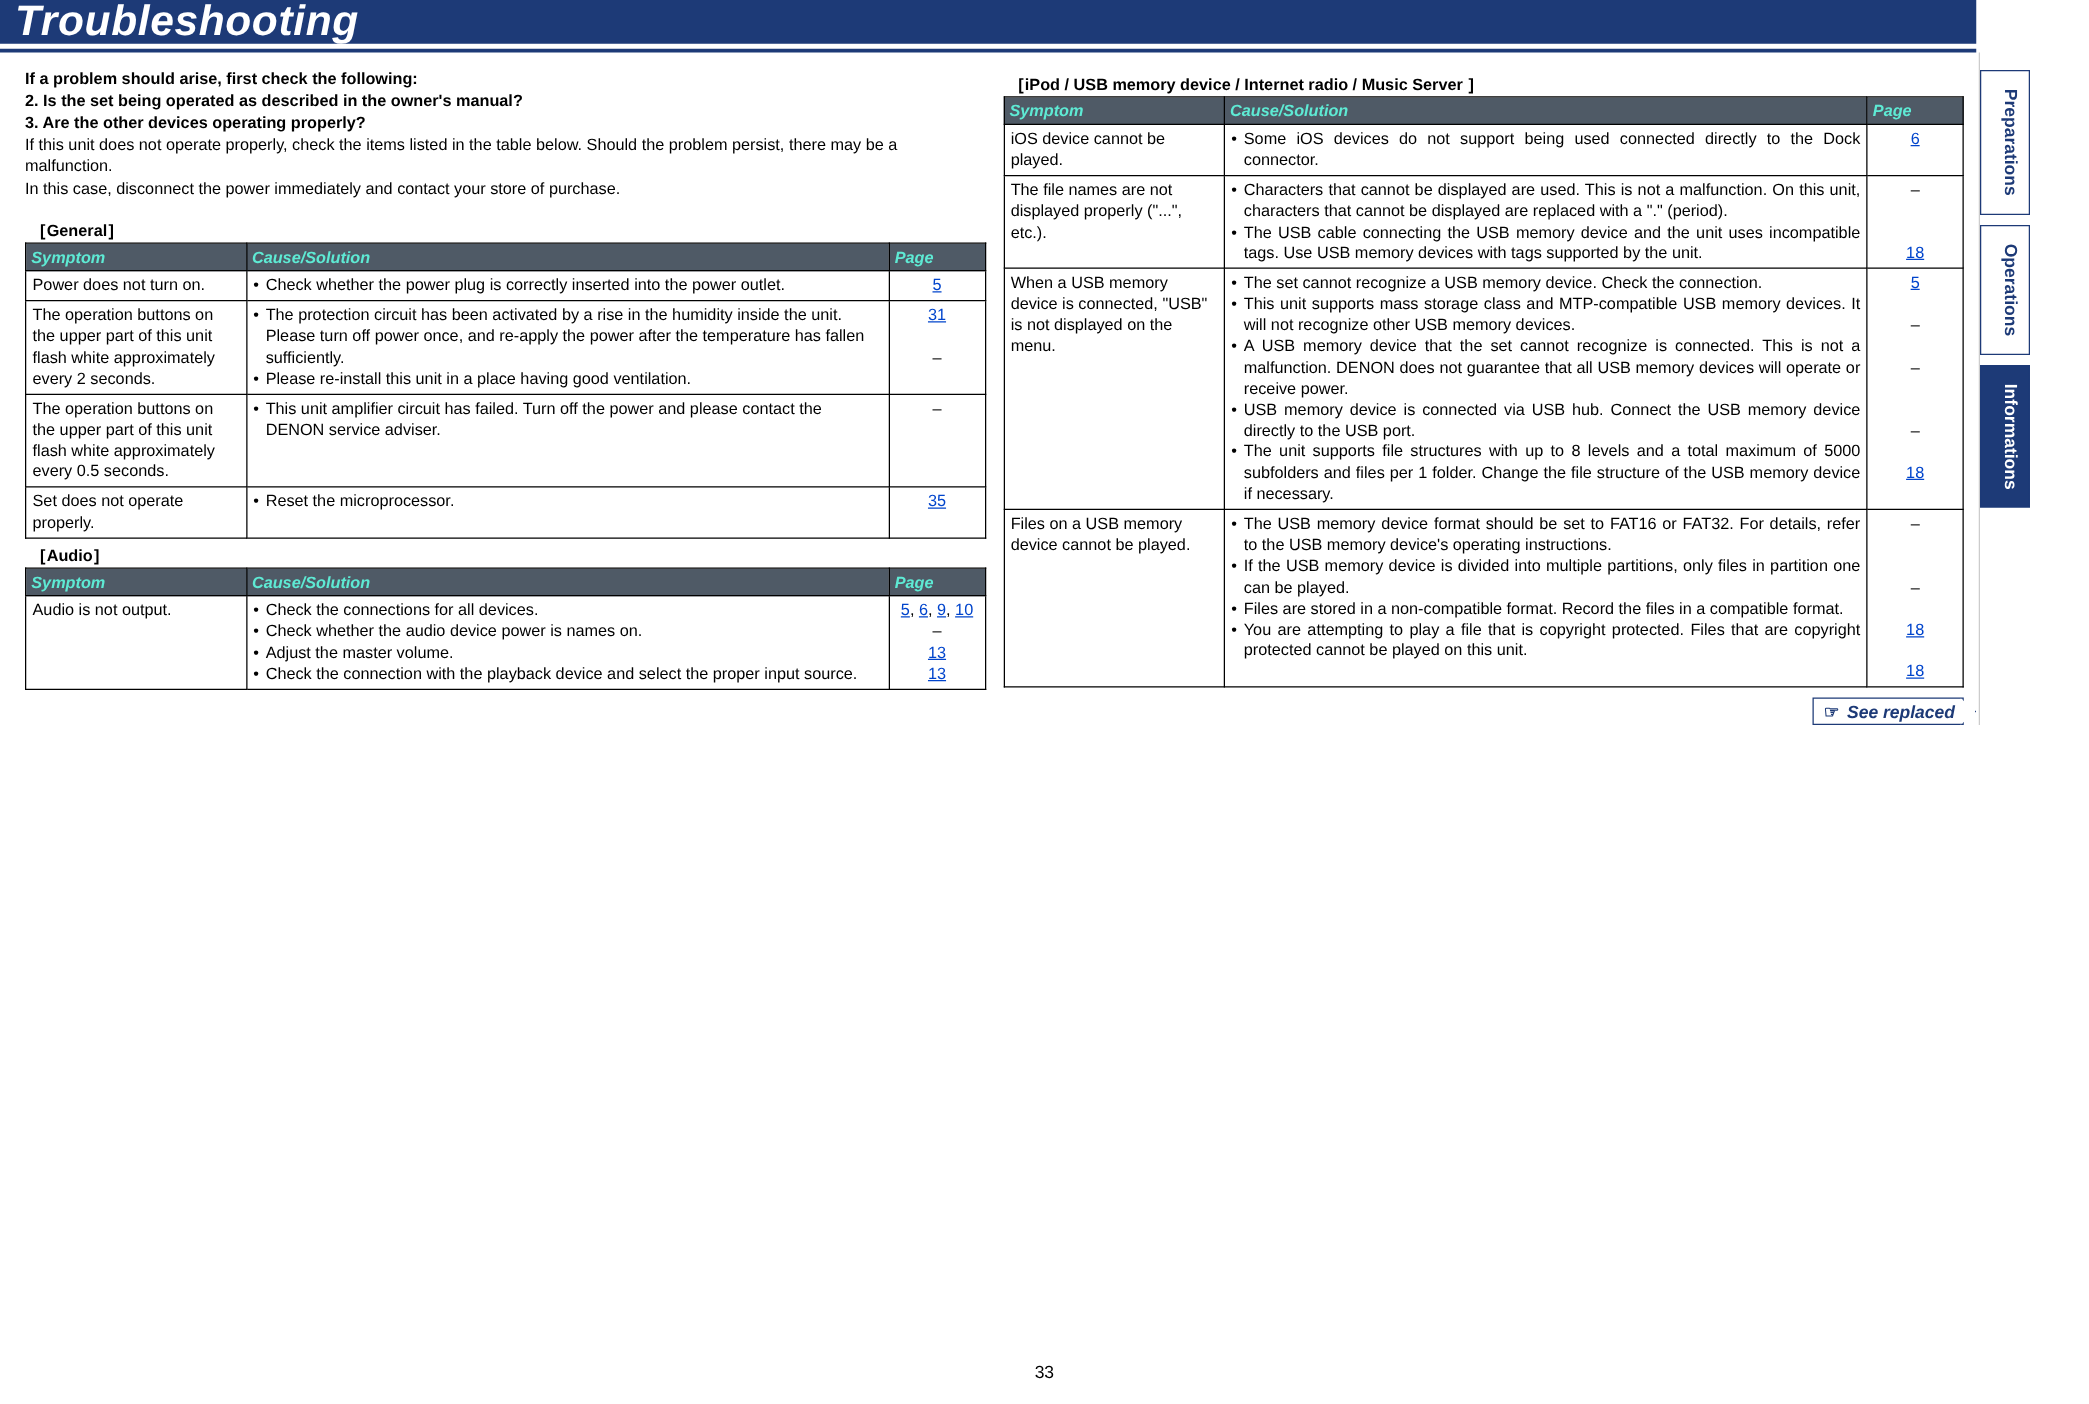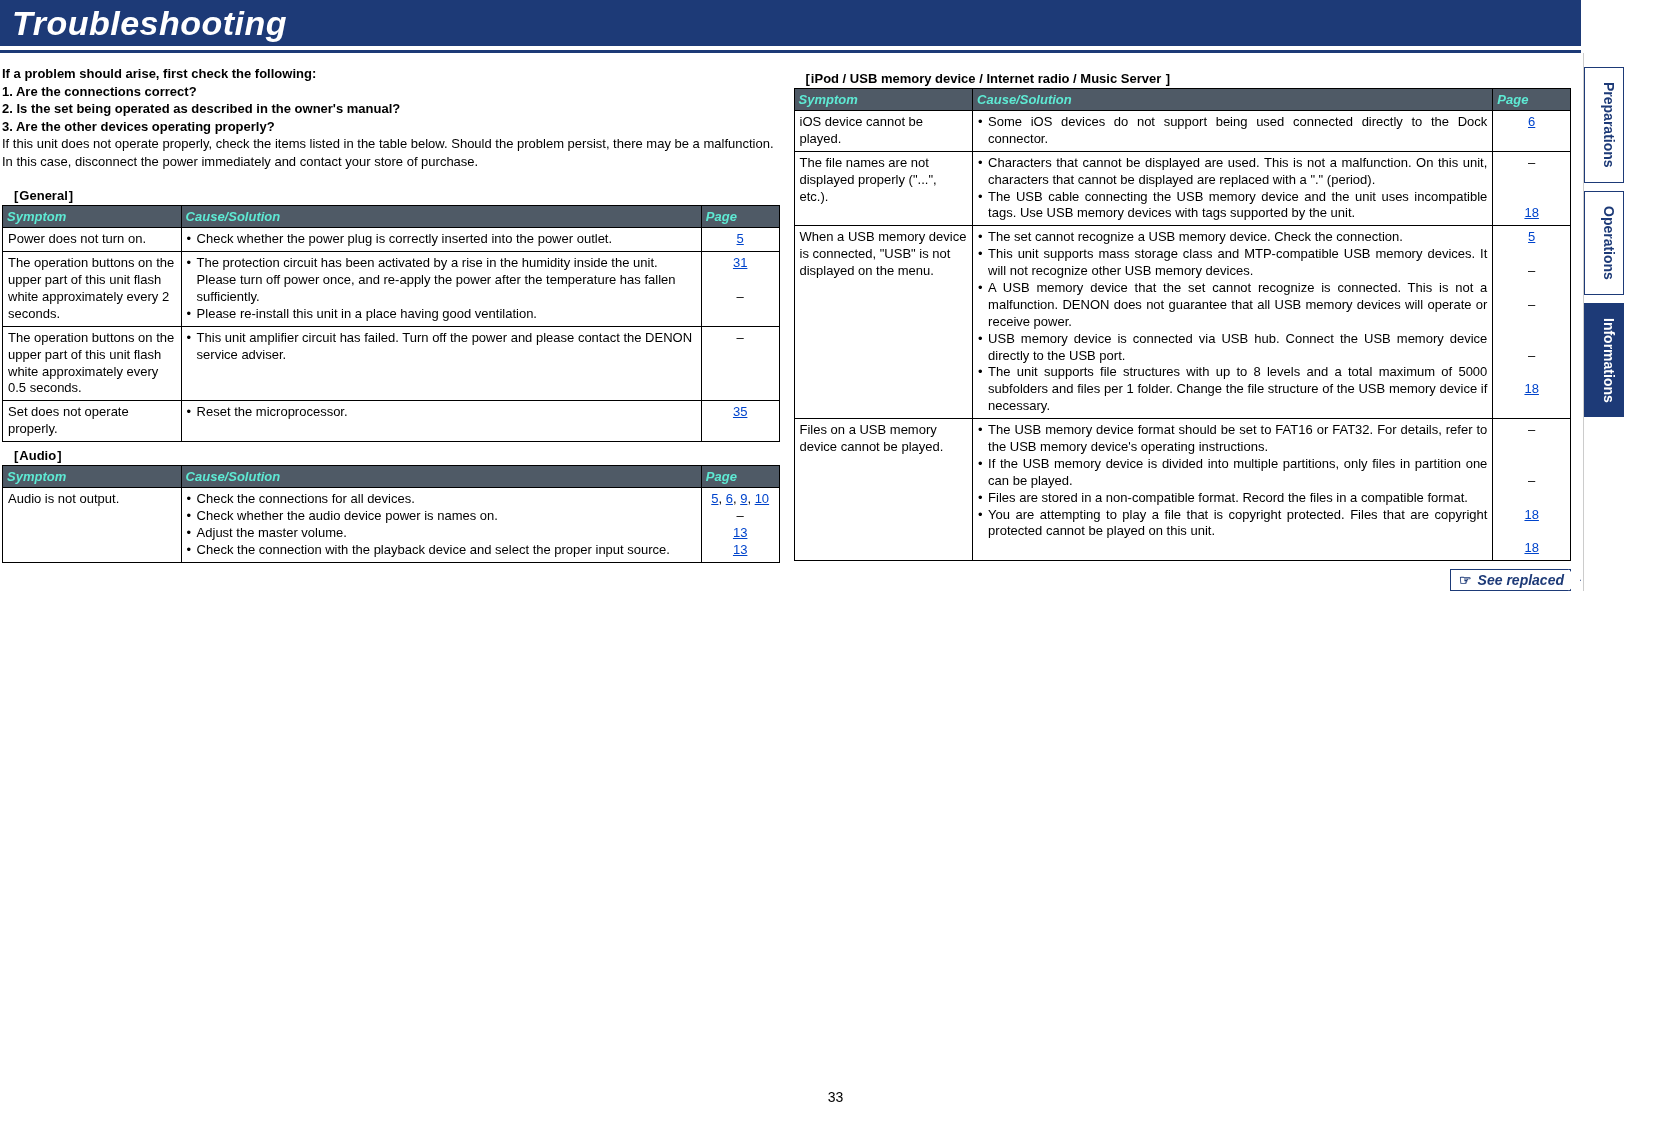--- a/index.html
+++ b/index.html
@@ -10,21 +10,21 @@
       color: #000;
       background: #fff;
       width: 1671px;
       height: 1123px;
       position: relative;
     }
 
     
     .title-bar {
       background: #1d3a77;
-      height: 46px;
+      height: 35px;
       padding: 0 0 0 12px;
       display: flex;
       align-items: center;
       margin-right: 90px;
     }
     .title-bar h1 {
       color: #fff;
       font-size: 34px;
       font-weight: bold;
       font-style: italic;
@@ -41,21 +41,21 @@
     
     .page {
       display: flex;
       position: relative;
     }
 
     .columns {
       flex: 1;
       display: flex;
       gap: 14px;
-      padding: 12px 12px 0 2px;
+      padding: 12px 12px 0 20px;
     }
 
     .col { flex: 1; min-width: 0; }
 
     
     .intro { margin-bottom: 12px; line-height: 1.35; }
     .intro .bold { font-weight: bold; }
 
     
     .section-hdr {
@@ -194,21 +194,20 @@
 </div>
 <div class="title-underline"></div>
 
 <div class="page">
   <div class="columns">
 
     <div class="col">
 
       <div class="intro">
         <div class="bold">If a problem should arise, first check the following:</div>
-        <div class="bold">1. Are the connections correct?</div>
         <div class="bold">2. Is the set being operated as described in the owner's manual?</div>
         <div class="bold">3. Are the other devices operating properly?</div>
         <div style="white-space:pre-line;">If this unit does not operate properly, check the items listed in the table below. Should the problem persist, there may be a malfunction.
 In this case, disconnect the power immediately and contact your store of purchase.</div>
       </div>
 
       
       <span class="section-hdr section-brk-l section-brk-r">General</span>
       <table>
         <colgroup>

